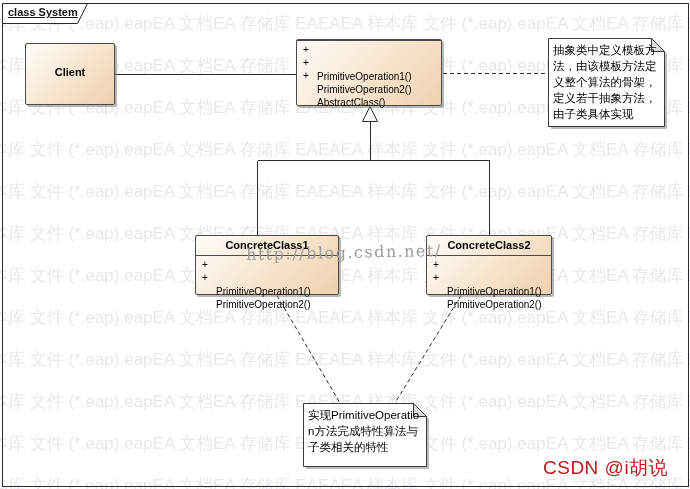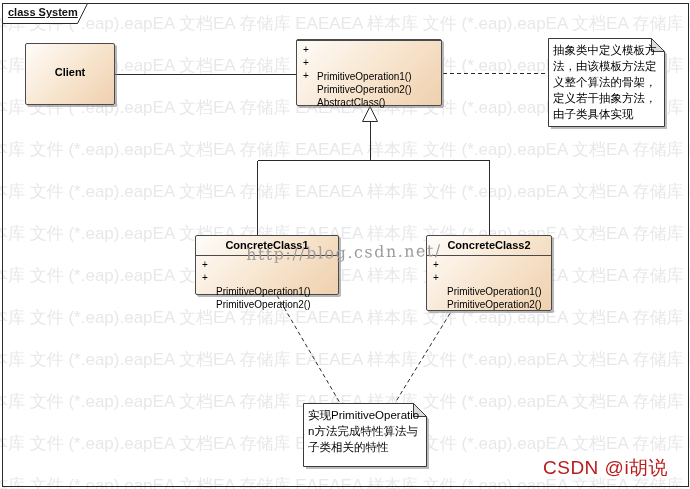--- a/index.html
+++ b/index.html
@@ -138,21 +138,21 @@
         <span class="vis">+</span>
         <span class="mname">PrimitiveOperation1()</span>
       </div>
       <div class="mrow">
         <span class="vis">+</span>
         <span class="mname">PrimitiveOperation2()</span>
       </div>
     </div>
   </div>
 
-  <div class="cls" style="left:426px;top:235px;width:126px;height:76px">
+  <div class="cls" style="left:426px;top:235px;width:126px;height:60px">
     <div class="cls-title t20">ConcreteClass2</div>
     <div class="cls-sep"></div>
     <div class="mbody">
       <div class="mrow">
         <span class="vis">+</span>
         <span class="mname">PrimitiveOperation1()</span>
       </div>
       <div class="mrow">
         <span class="vis">+</span>
         <span class="mname">PrimitiveOperation2()</span>

